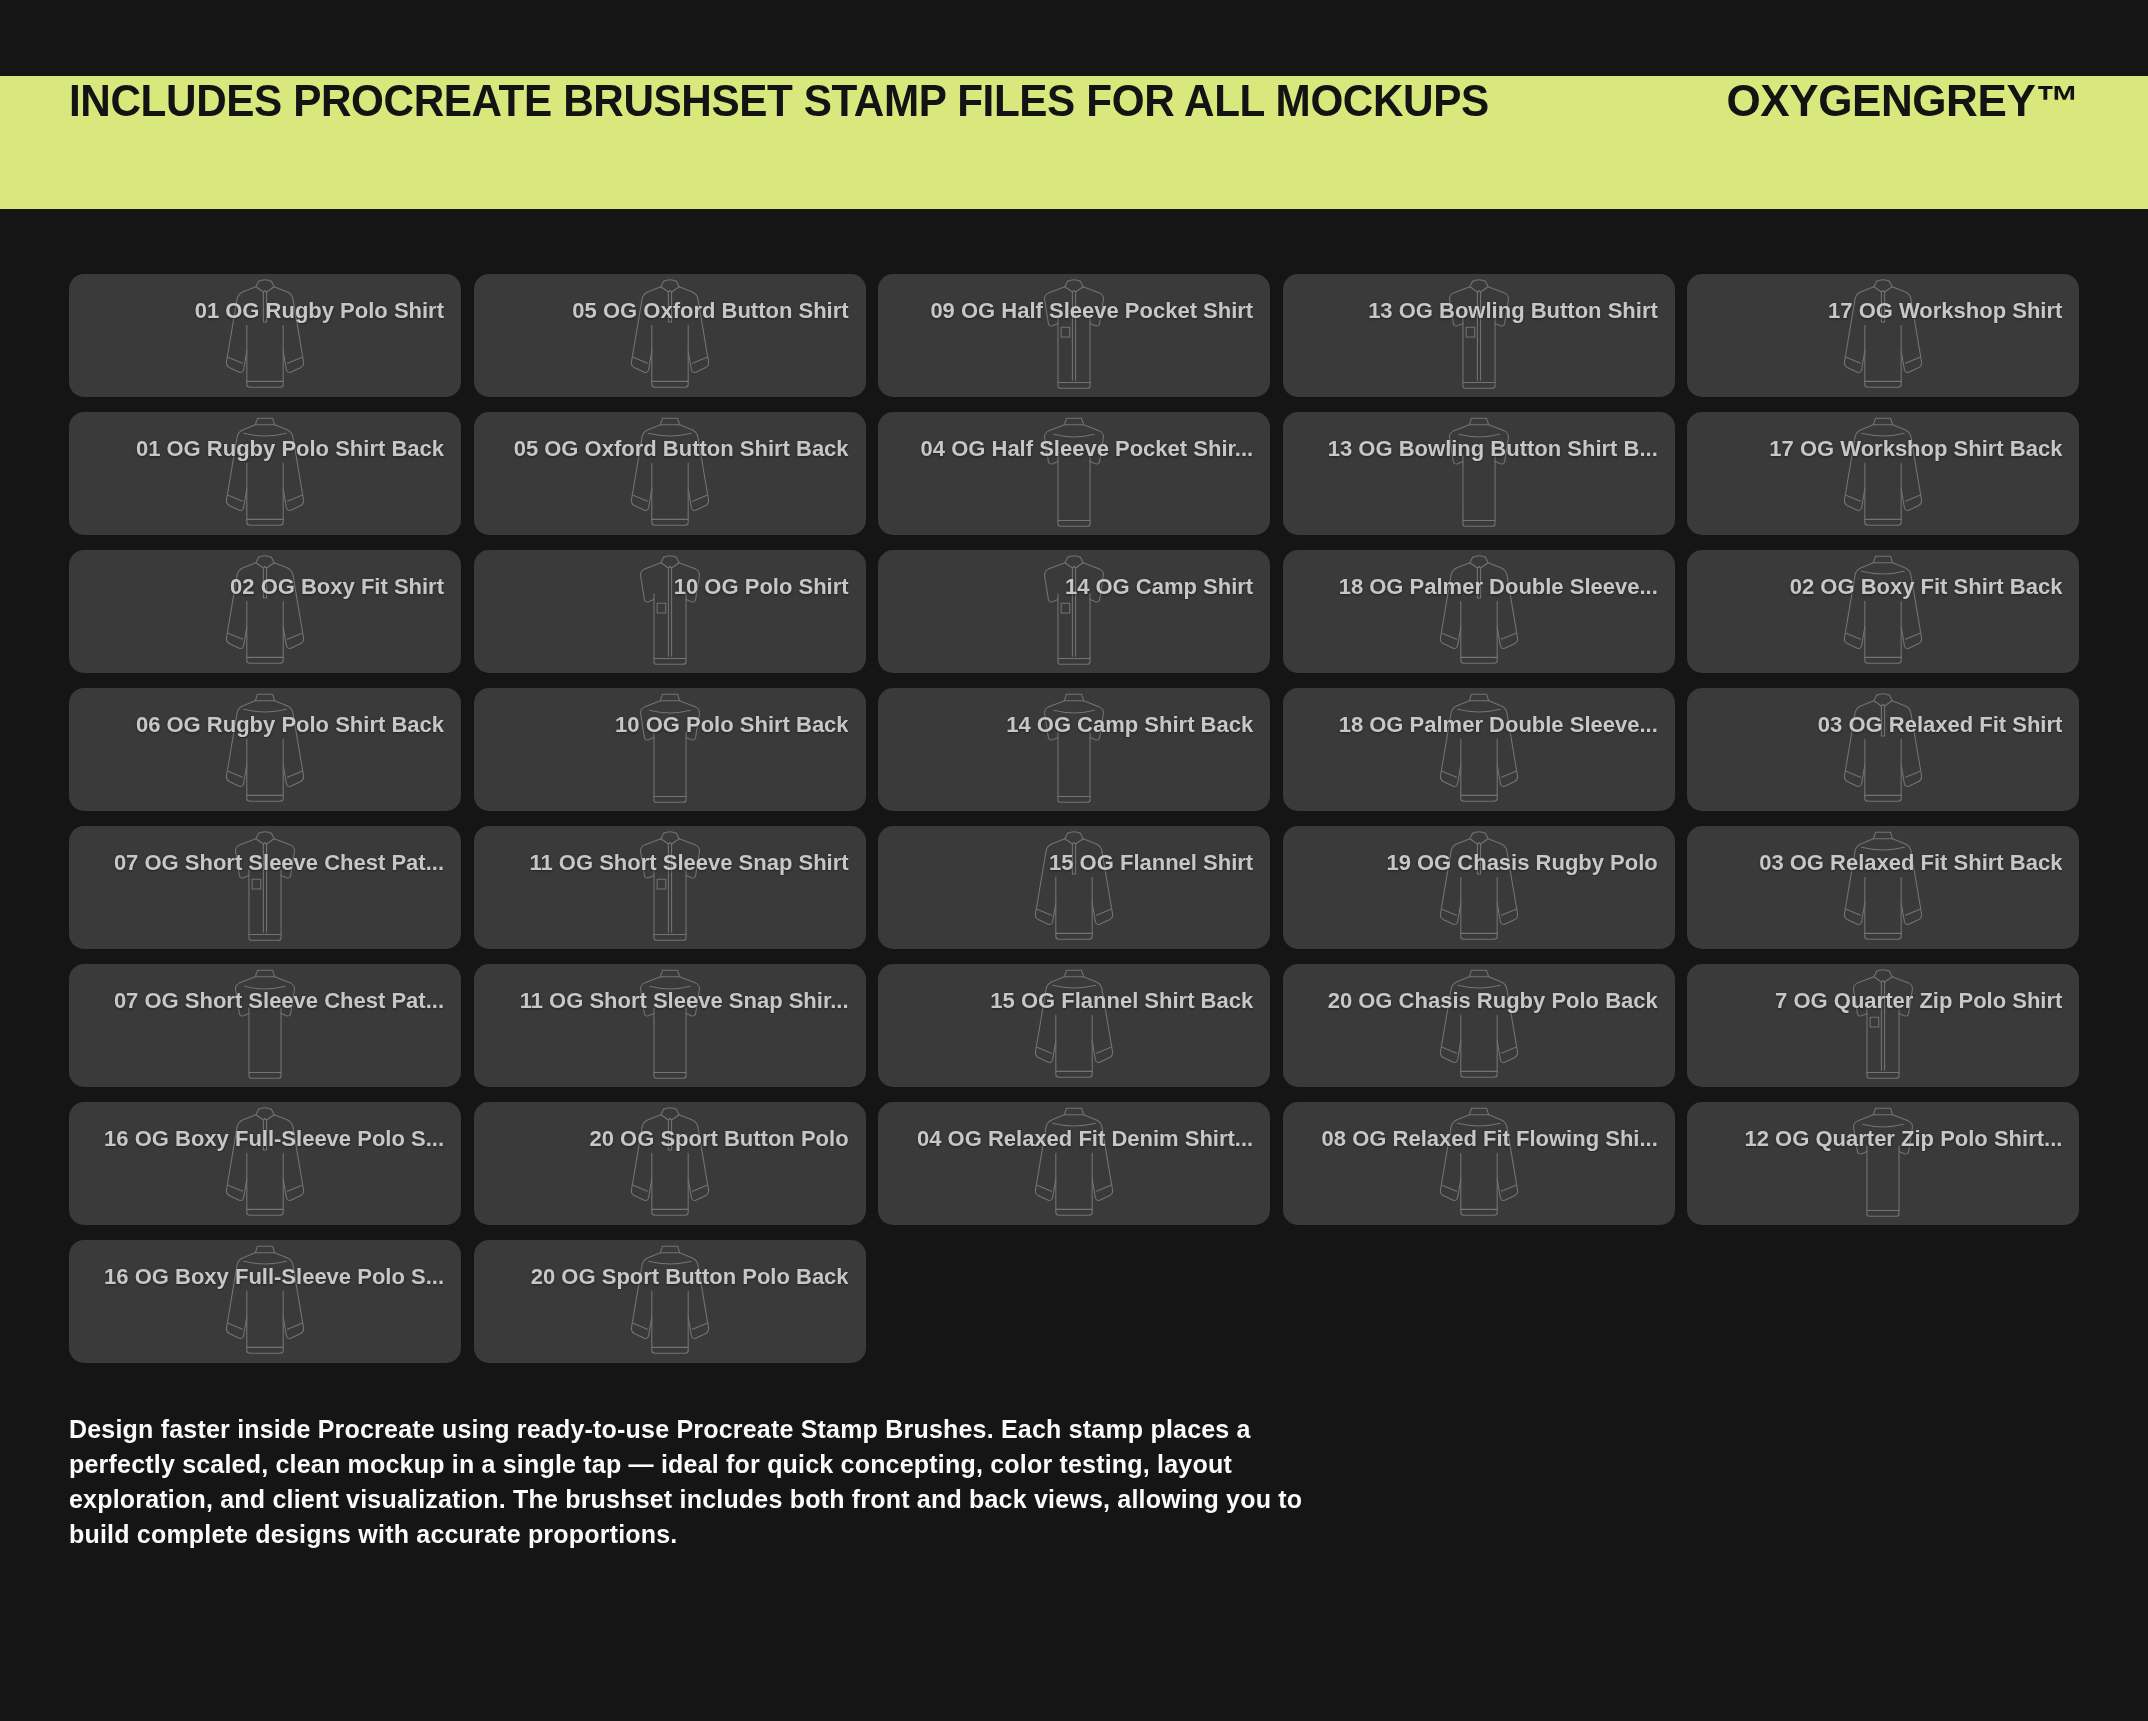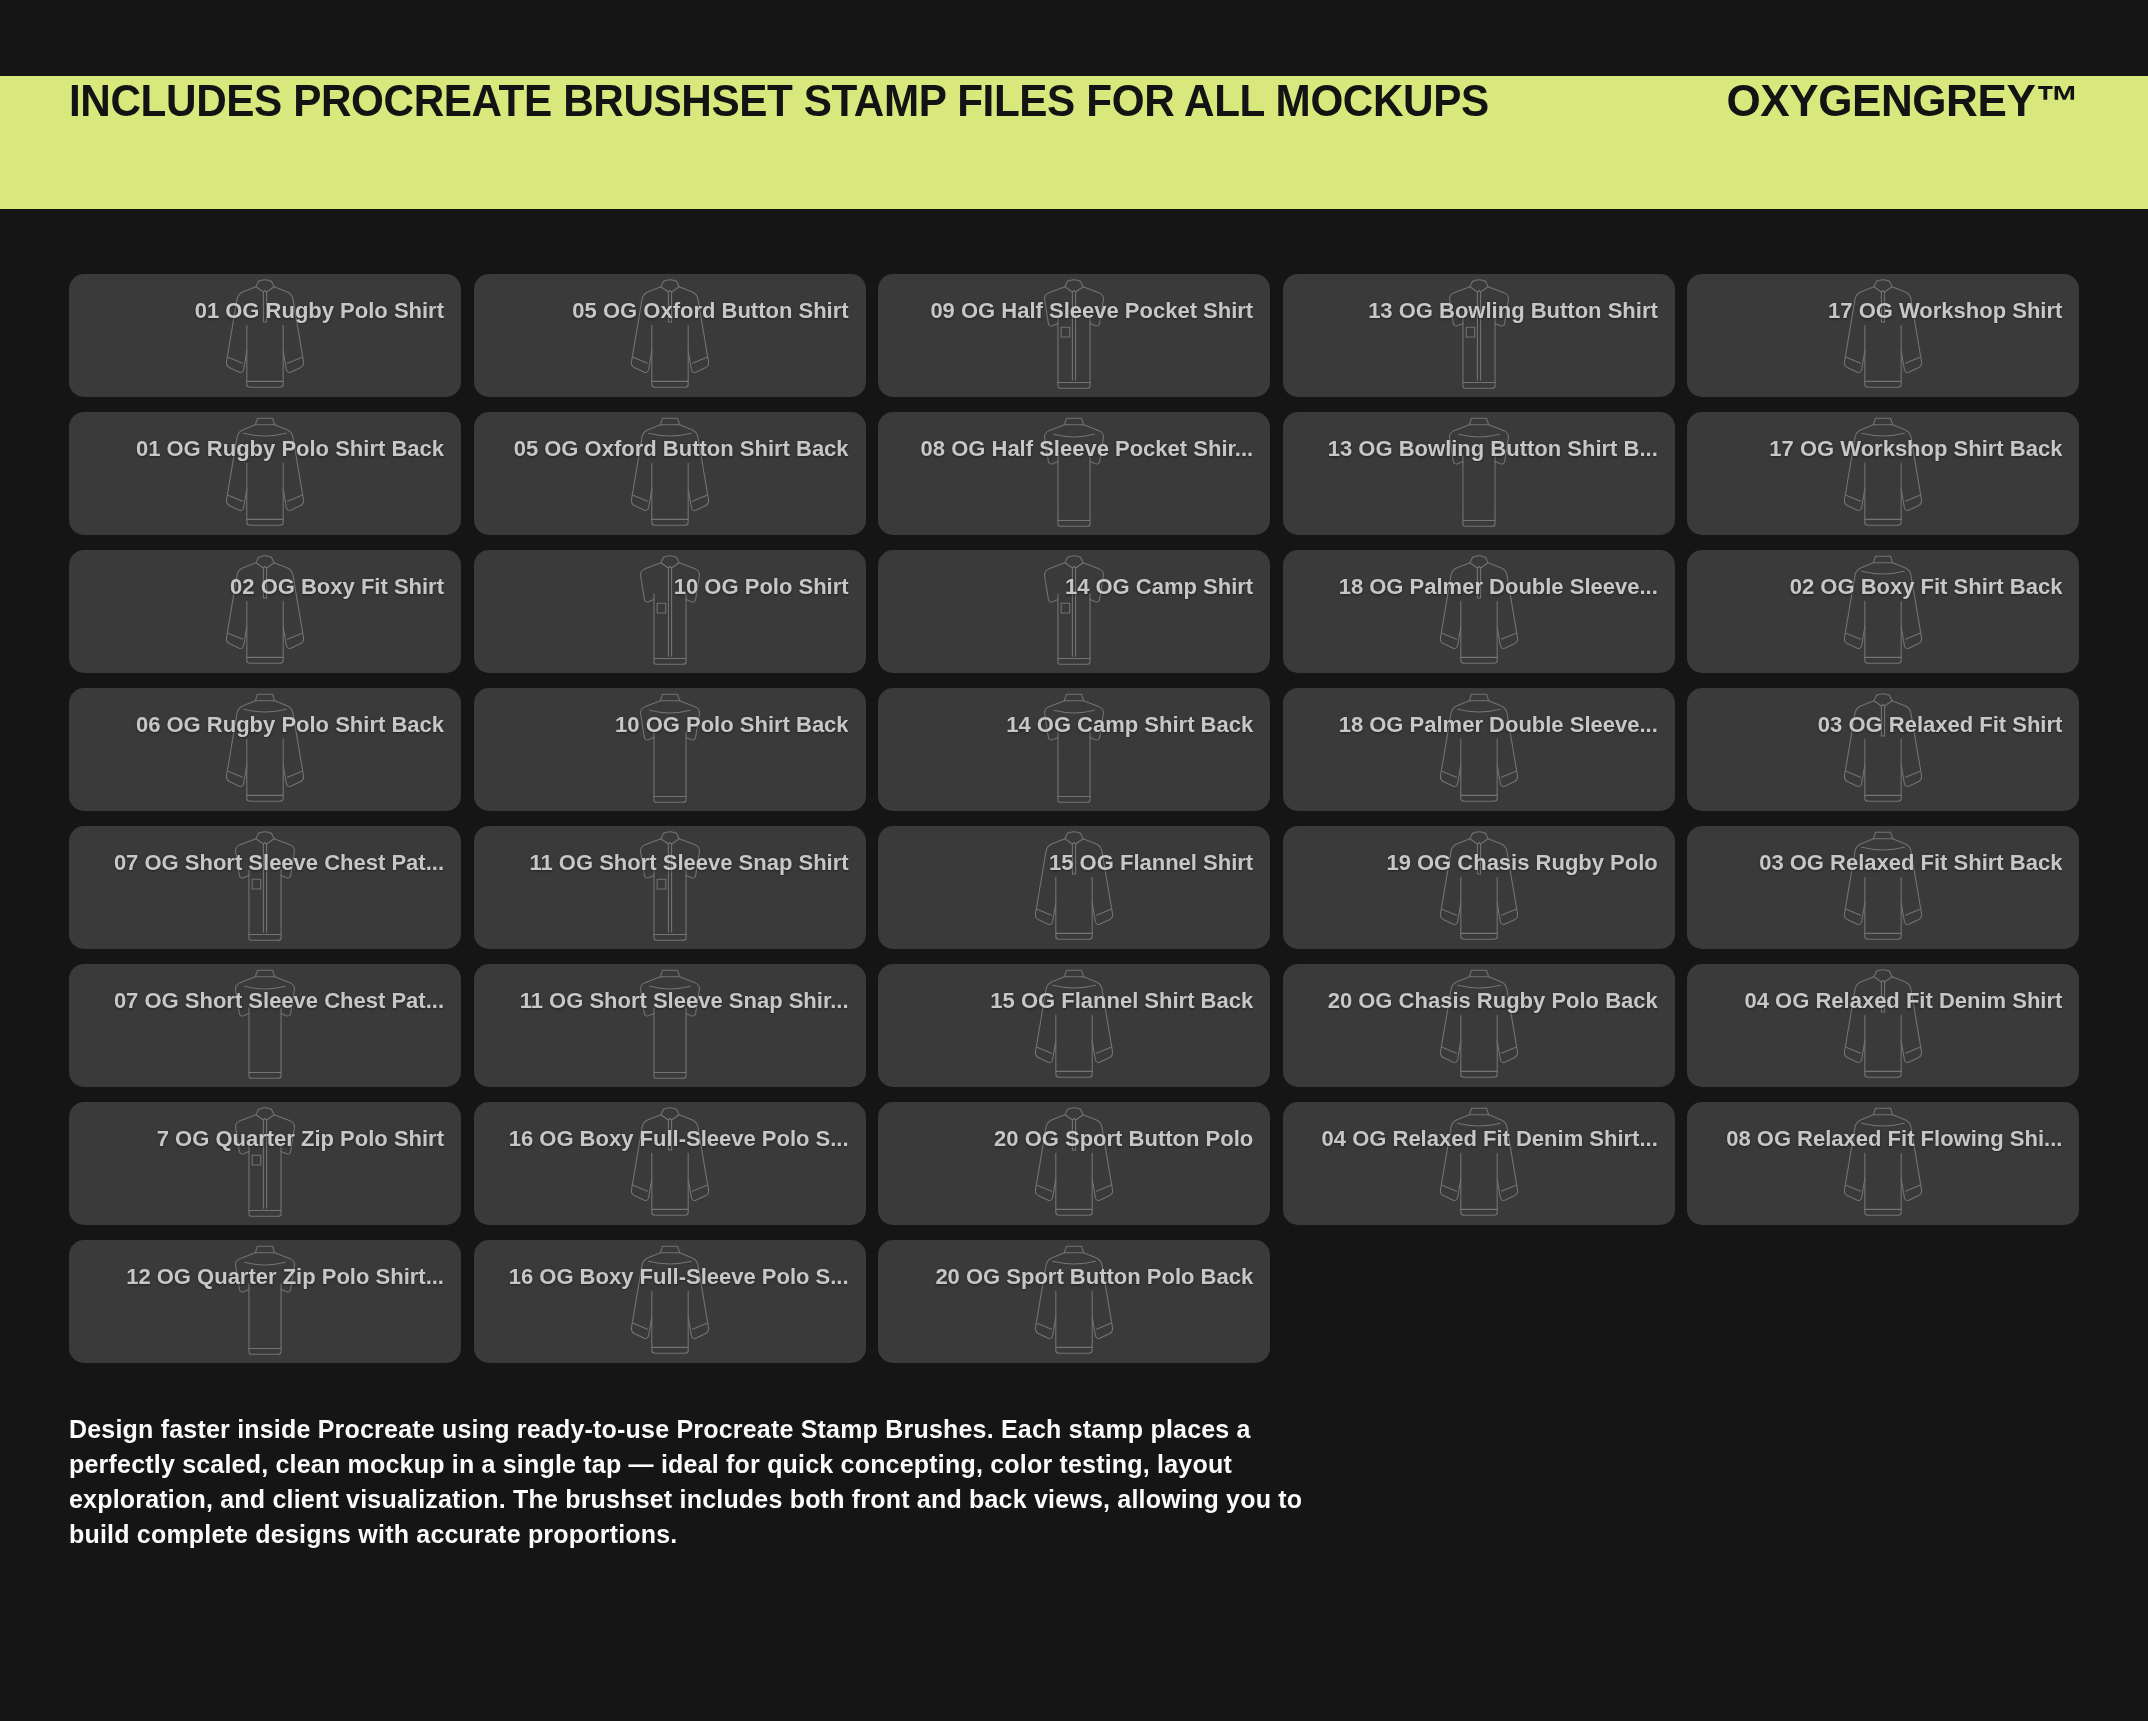--- a/index.html
+++ b/index.html
@@ -198,21 +198,21 @@
   </div>
 
   <div class="card">
     <div class="card-label">05 OG Oxford Button Shirt Back</div>
     <svg class="shirt" viewBox="0 0 200 230" preserveAspectRatio="xMidYMin meet">
         <use href="#s-long-back"></use>
       </svg>
   </div>
 
   <div class="card">
-    <div class="card-label">08 OG Half Sleeve Pocket Shir...</div>
+    <div class="card-label">04 OG Half Sleeve Pocket Shir...</div>
     <svg class="shirt" viewBox="0 0 200 230" preserveAspectRatio="xMidYMin meet">
         <use href="#s-short-back"></use>
       </svg>
   </div>
 
   <div class="card">
     <div class="card-label">13 OG Bowling Button Shirt B...</div>
     <svg class="shirt" viewBox="0 0 200 230" preserveAspectRatio="xMidYMin meet">
         <use href="#s-short-back"></use>
       </svg>
@@ -352,26 +352,20 @@
       </svg>
   </div>
 
   <div class="card">
     <div class="card-label">20 OG Chasis Rugby Polo Back</div>
     <svg class="shirt" viewBox="0 0 200 230" preserveAspectRatio="xMidYMin meet">
         <use href="#s-long-back"></use>
       </svg>
   </div>
 
-  <div class="card">
-    <div class="card-label">04 OG Relaxed Fit Denim Shirt</div>
-    <svg class="shirt" viewBox="0 0 200 230" preserveAspectRatio="xMidYMin meet">
-        <use href="#s-long-front"></use>
-      </svg>
-  </div>
 
 
   <div class="card">
     <div class="card-label">7 OG Quarter Zip Polo Shirt</div>
     <svg class="shirt" viewBox="0 0 200 230" preserveAspectRatio="xMidYMin meet">
         <use href="#s-short-front"></use>
       </svg>
   </div>
 
   <div class="card">

